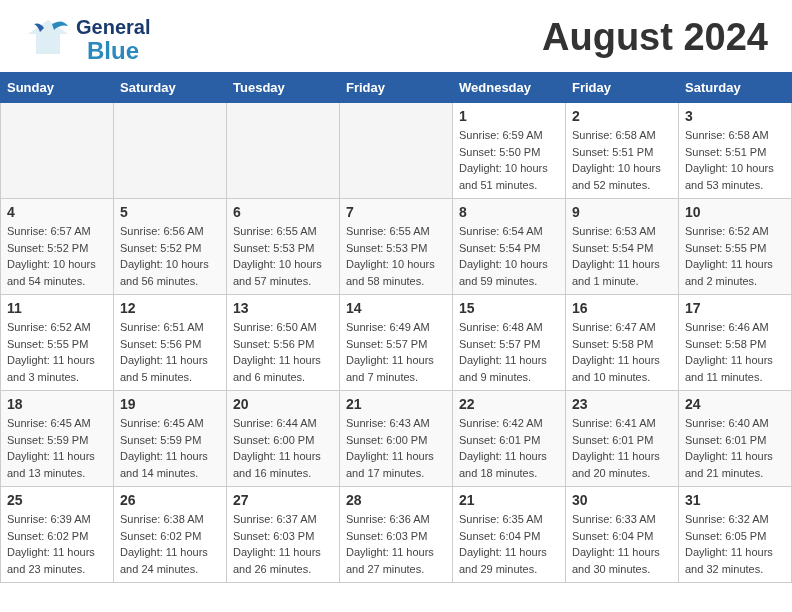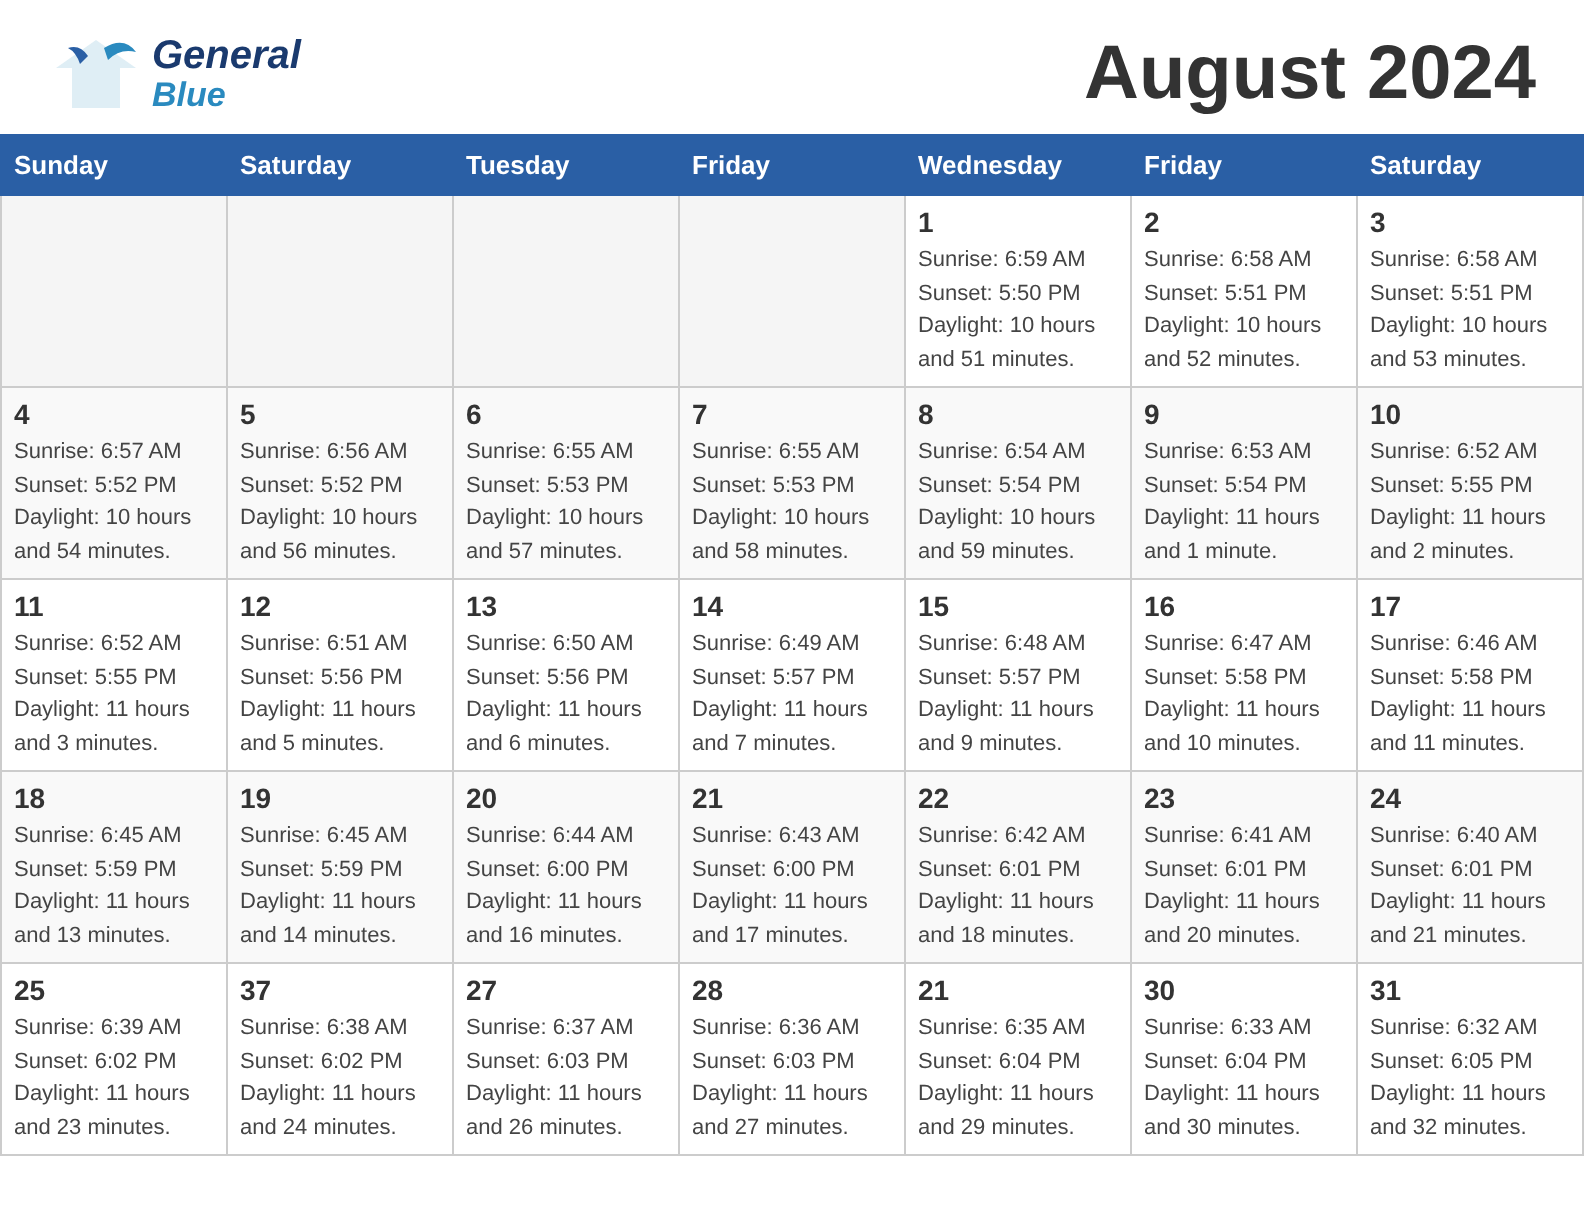--- a/index.html
+++ b/index.html
@@ -8,24 +8,24 @@
     .title-area { text-align: center; }
     .main-title { font-size: 38px; font-weight: bold; color: #333; }
     .sub-title { font-size: 16px; color: #555; margin-top: 2px; }
     .calendar { width: 100%; border-collapse: collapse; margin: 0 0 0 0; }
     .calendar th { background: #2a5fa5; color: #fff; font-size: 13px; font-weight: bold; padding: 7px 6px; text-align: left; border: 1px solid #2a5fa5; }
     .calendar td { vertical-align: top; border: 1px solid #ccc; padding: 5px 6px; width: 113px; font-size: 11px; color: #333; background: #fff; min-height: 80px; }
     .calendar td.empty { background: #f5f5f5; }
     .calendar tr:nth-child(even) td:not(.empty) { background: #f9f9f9; }
     .day-num { font-size: 14px; font-weight: bold; color: #333; display: block; margin-bottom: 3px; }
     .day-info { font-size: 11px; color: #444; line-height: 1.5; }
-    .logo-container { display: flex; align-items: center; gap: 4px; font-style: italic; }
+    .logo-container { display: flex; align-items: flex-start; gap: 4px; }
     .logo-words { display: flex; flex-direction: column; line-height: 1.1; }
     .logo-general { font-size: 20px; font-weight: bold; color: #1a3a6e; }
-    .logo-blue { font-size: 17px; font-weight: bold; color: #2a8abf; }
+    .logo-blue { font-size: 24px; font-weight: bold; color: #2a8abf; margin-left: 11px; }
   </style>
 </head>
 <body>
 
 <div>
   <div class="header">
     <div class="logo-container">
       <svg width="48" height="42" viewBox="0 0 48 42">
         <polygon points="24,4 44,18 36,18 36,38 12,38 12,18 4,18" fill="#2a8abf" opacity="0.15"></polygon>
         <path d="M28 8 Q38 2 44 10 Q36 8 30 14 Z" fill="#2a8abf"></path>
@@ -161,21 +161,21 @@
         <span class="day-num">24</span>
         <span class="day-info">Sunrise: 6:40 AM<br>Sunset: 6:01 PM<br>Daylight: 11 hours and 21 minutes.</span>
       </td>
         </tr>
         <tr>
           <td>
         <span class="day-num">25</span>
         <span class="day-info">Sunrise: 6:39 AM<br>Sunset: 6:02 PM<br>Daylight: 11 hours and 23 minutes.</span>
       </td>
           <td>
-        <span class="day-num">37</span>
+        <span class="day-num">26</span>
         <span class="day-info">Sunrise: 6:38 AM<br>Sunset: 6:02 PM<br>Daylight: 11 hours and 24 minutes.</span>
       </td>
           <td>
         <span class="day-num">27</span>
         <span class="day-info">Sunrise: 6:37 AM<br>Sunset: 6:03 PM<br>Daylight: 11 hours and 26 minutes.</span>
       </td>
           <td>
         <span class="day-num">28</span>
         <span class="day-info">Sunrise: 6:36 AM<br>Sunset: 6:03 PM<br>Daylight: 11 hours and 27 minutes.</span>
       </td>

